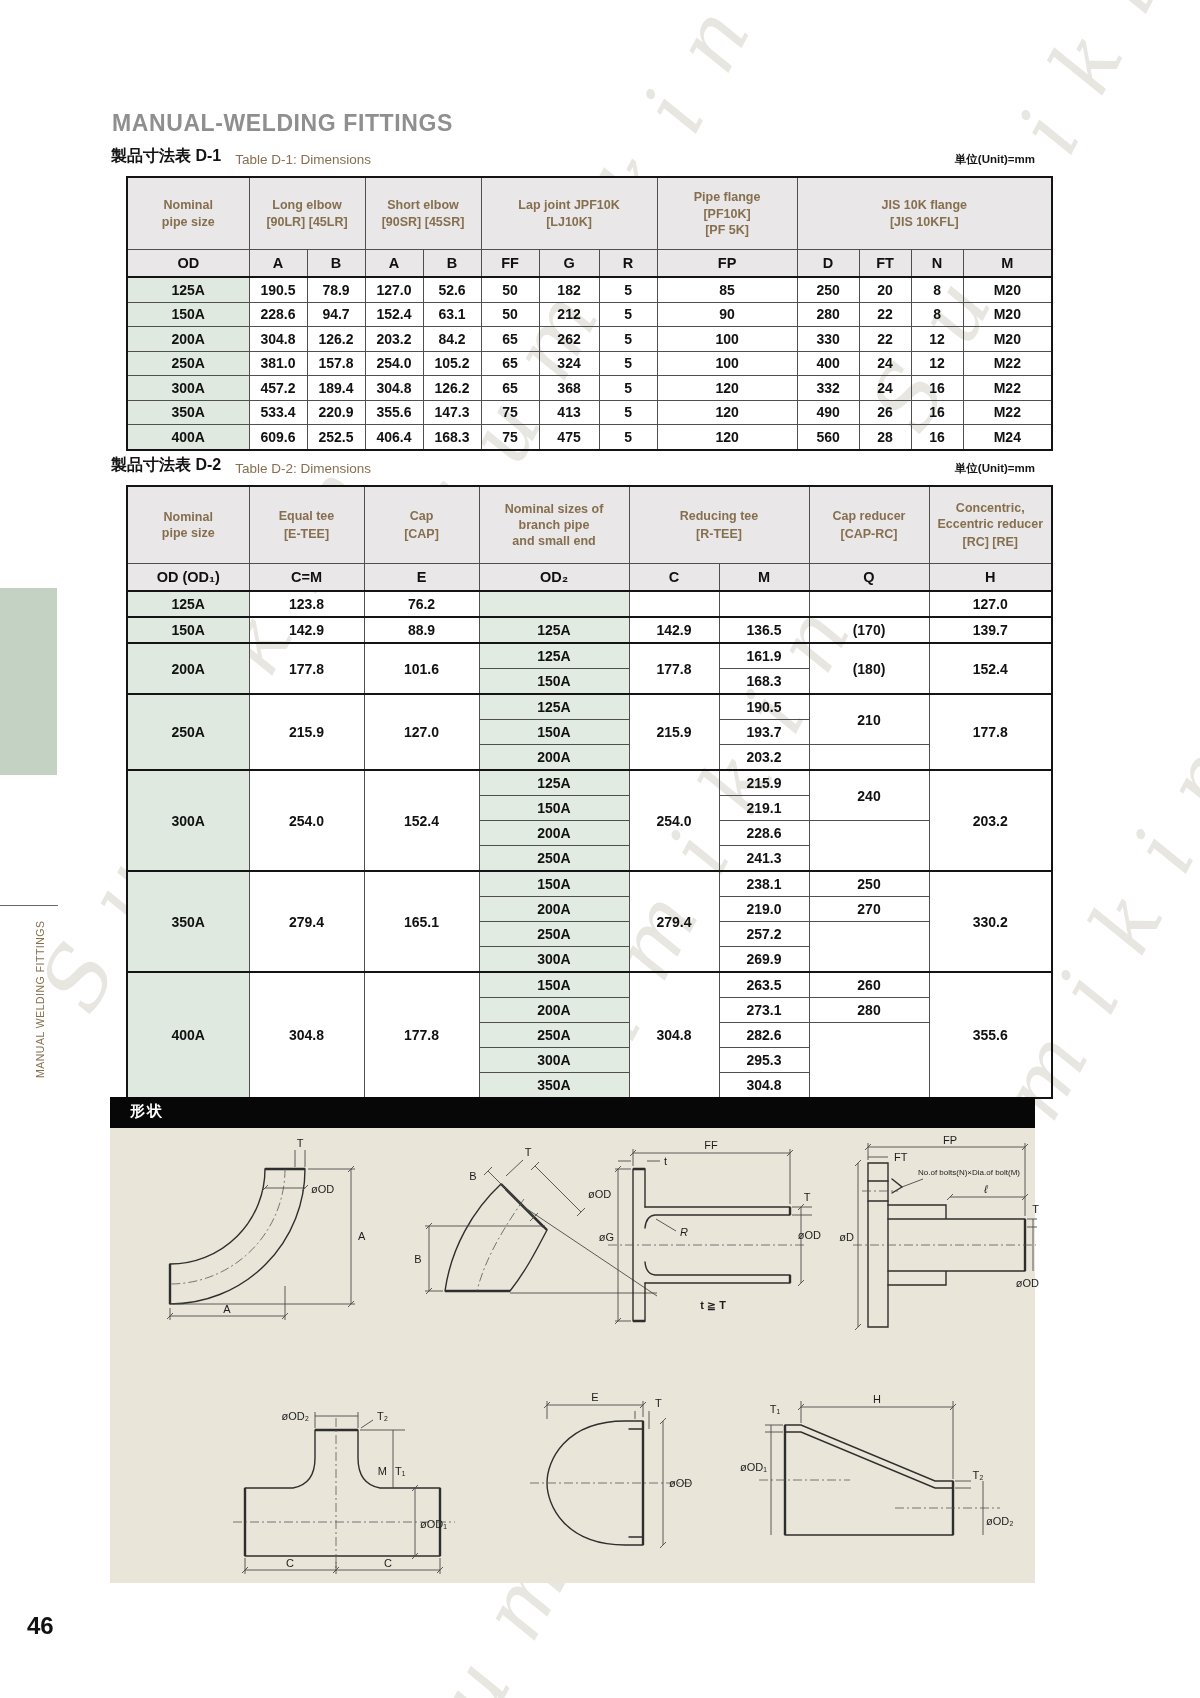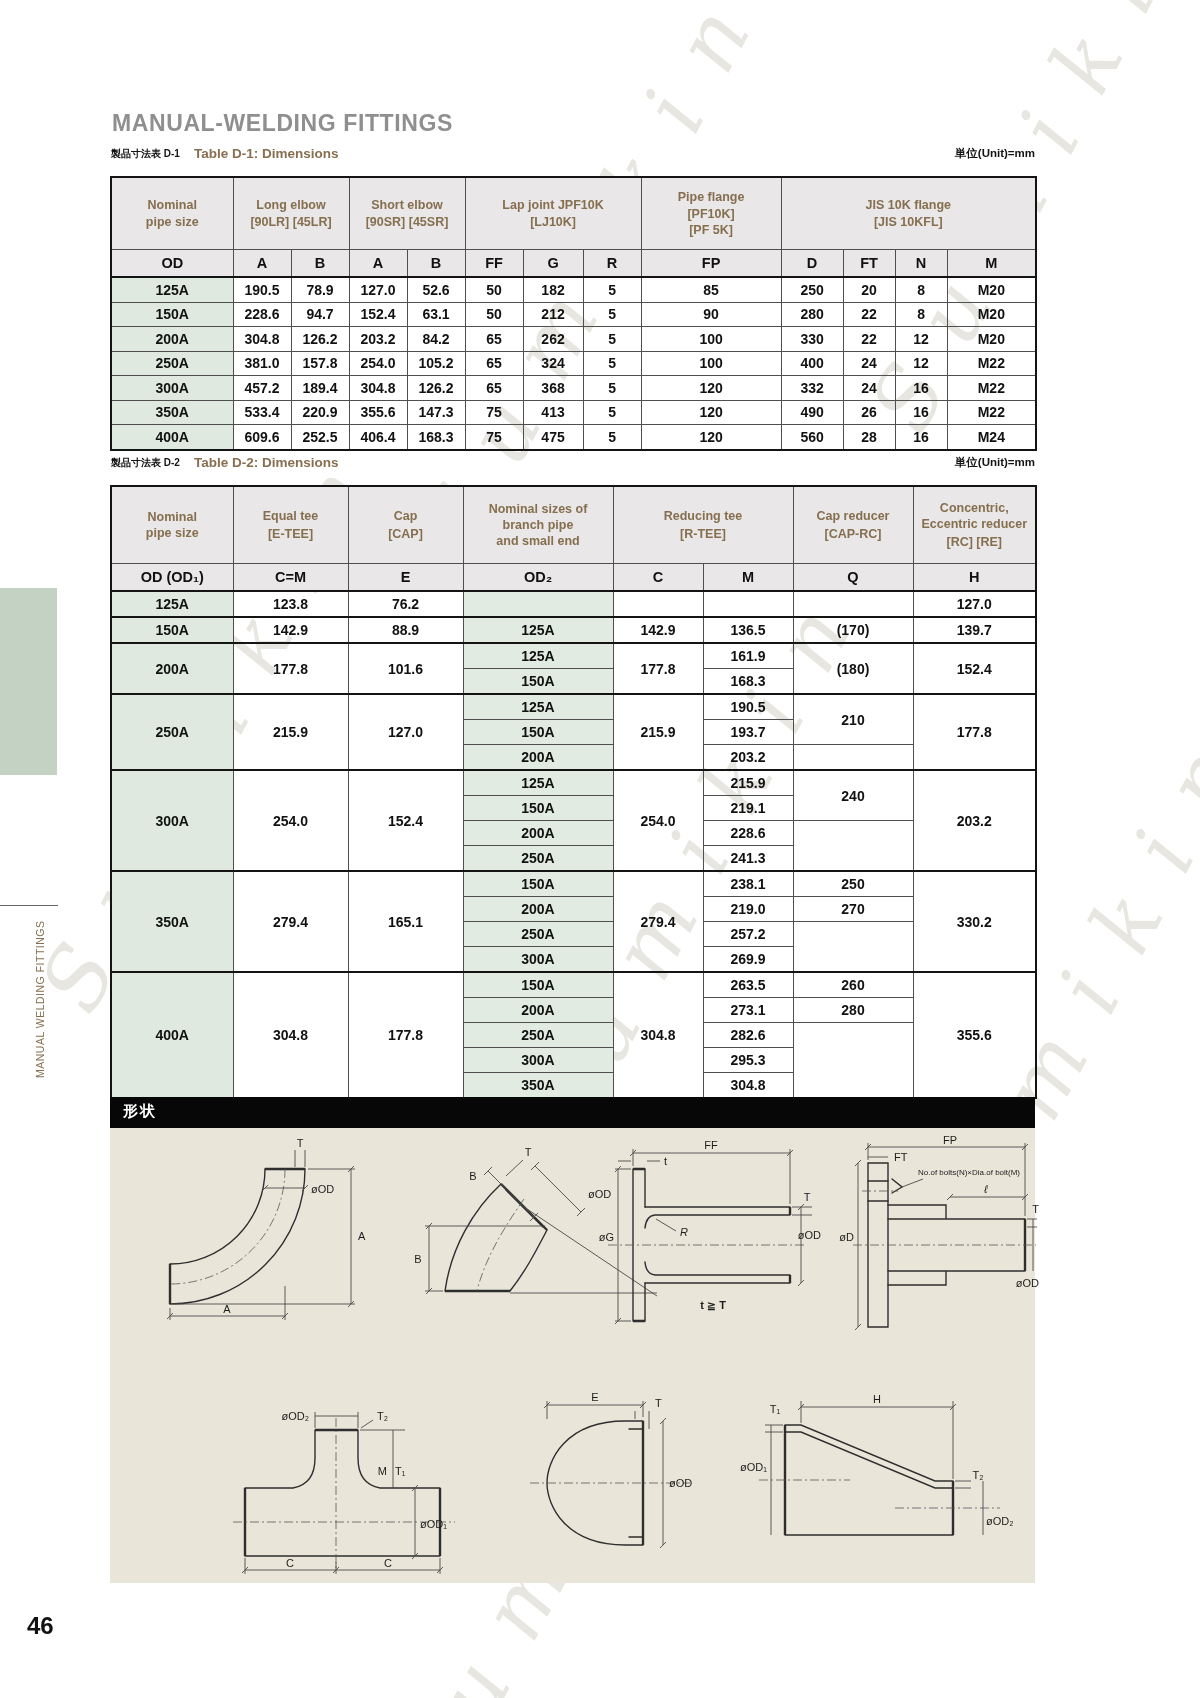--- a/index.html
+++ b/index.html
@@ -12,43 +12,43 @@
   
   .side-green{position:absolute;left:0;top:588px;width:57px;height:187px;background:#c3d2c2;}
   .side-rule{position:absolute;left:0;top:905px;width:58px;height:0;border-top:1.5px solid #666;}
   .side-text{position:absolute;left:34px;top:1078px;transform:rotate(-90deg);transform-origin:0 0;
              white-space:nowrap;color:#85704f;font-size:10.5px;letter-spacing:.5px;}
   .page-num{position:absolute;left:27px;top:1612px;font-size:24px;font-weight:bold;color:#111;}
   .main-title{position:absolute;left:112px;top:95px;font-size:23px;font-weight:bold;
               color:#8f8f8f;letter-spacing:.6px;}
   
   .caption{position:absolute;left:111px;width:924px;display:flex;align-items:flex-end;}
-  .cap-jp{font-size:10px;font-weight:bold;color:#141414;}
-  .cap-en{font-size:13.5px;font-weight:bold;color:#876f50;margin-left:14px;}
+  .cap-jp{font-size:16px;font-weight:bold;color:#141414;}
+  .cap-en{font-size:13.5px;font-weight:normal;color:#876f50;margin-left:14px;}
   .unit{margin-left:auto;font-size:11.5px;font-weight:bold;color:#141414;}
   
-  table{border-collapse:collapse;table-layout:fixed;position:absolute;left:110px;width:925px;
+  table{border-collapse:collapse;table-layout:fixed;position:absolute;left:126px;width:925px;
         border:2.5px solid #141414;padding-left:10px;}
   #table-d1{top:176px;}
   #table-d2{top:485px;}
   th,td{border:1px solid #4f4f4f;text-align:center;vertical-align:middle;padding:0;overflow:hidden;}
   thead th{background:#e9e7e7;}
   tr.grp th{height:71px;font-weight:bold;color:#856f4f;font-size:12.5px;line-height:1.3;}
   #table-d2 tr.grp th{height:76px;}
   tr.grp .t,tr.grp .s{white-space:pre-line;}
   tr.grp .s{margin-top:1px;}
   tr.subh th{height:26px;font-weight:bold;font-size:14.5px;color:#111;border-bottom:2.5px solid #141414;}
   #table-d1 td{height:23.5px;font-weight:bold;font-size:14px;}
   #table-d2 td{height:24px;font-weight:bold;font-size:14px;}
   .odcell{background:#dfe9e0;}
   .od2cell{background:#e2ebe2;}
   tr.gstart td{border-top:2px solid #141414;}
   
   .shape-bar{position:absolute;left:110px;top:1097px;width:925px;height:44px;background:#070707;
-             color:#fff;font-size:15px;font-weight:bold;line-height:27px;padding-left:13px;
+             color:#fff;font-size:15px;font-weight:bold;line-height:27px;padding-left:20px;
              box-sizing:border-box;letter-spacing:2px;}
   .panel{position:absolute;left:110px;top:1128px;width:925px;height:455px;background:#e9e6d9;}
   .fig{position:absolute;}
   .fig svg{display:block;}
   .shape{stroke:#2e2e2e;stroke-width:1.4;fill:none;stroke-linecap:round;}
   .thick{stroke:#2e2e2e;stroke-width:2.4;fill:none;}
   .dim{stroke:#4a4a4a;stroke-width:.9;fill:none;}
   .cl{stroke:#555;stroke-width:.8;stroke-dasharray:9 3 2 3;fill:none;}
   .fig text{fill:#1c1c1c;font-size:11px;font-family:"Liberation Sans","DejaVu Sans",sans-serif;}
   .fig text.sm{font-size:8px;}

